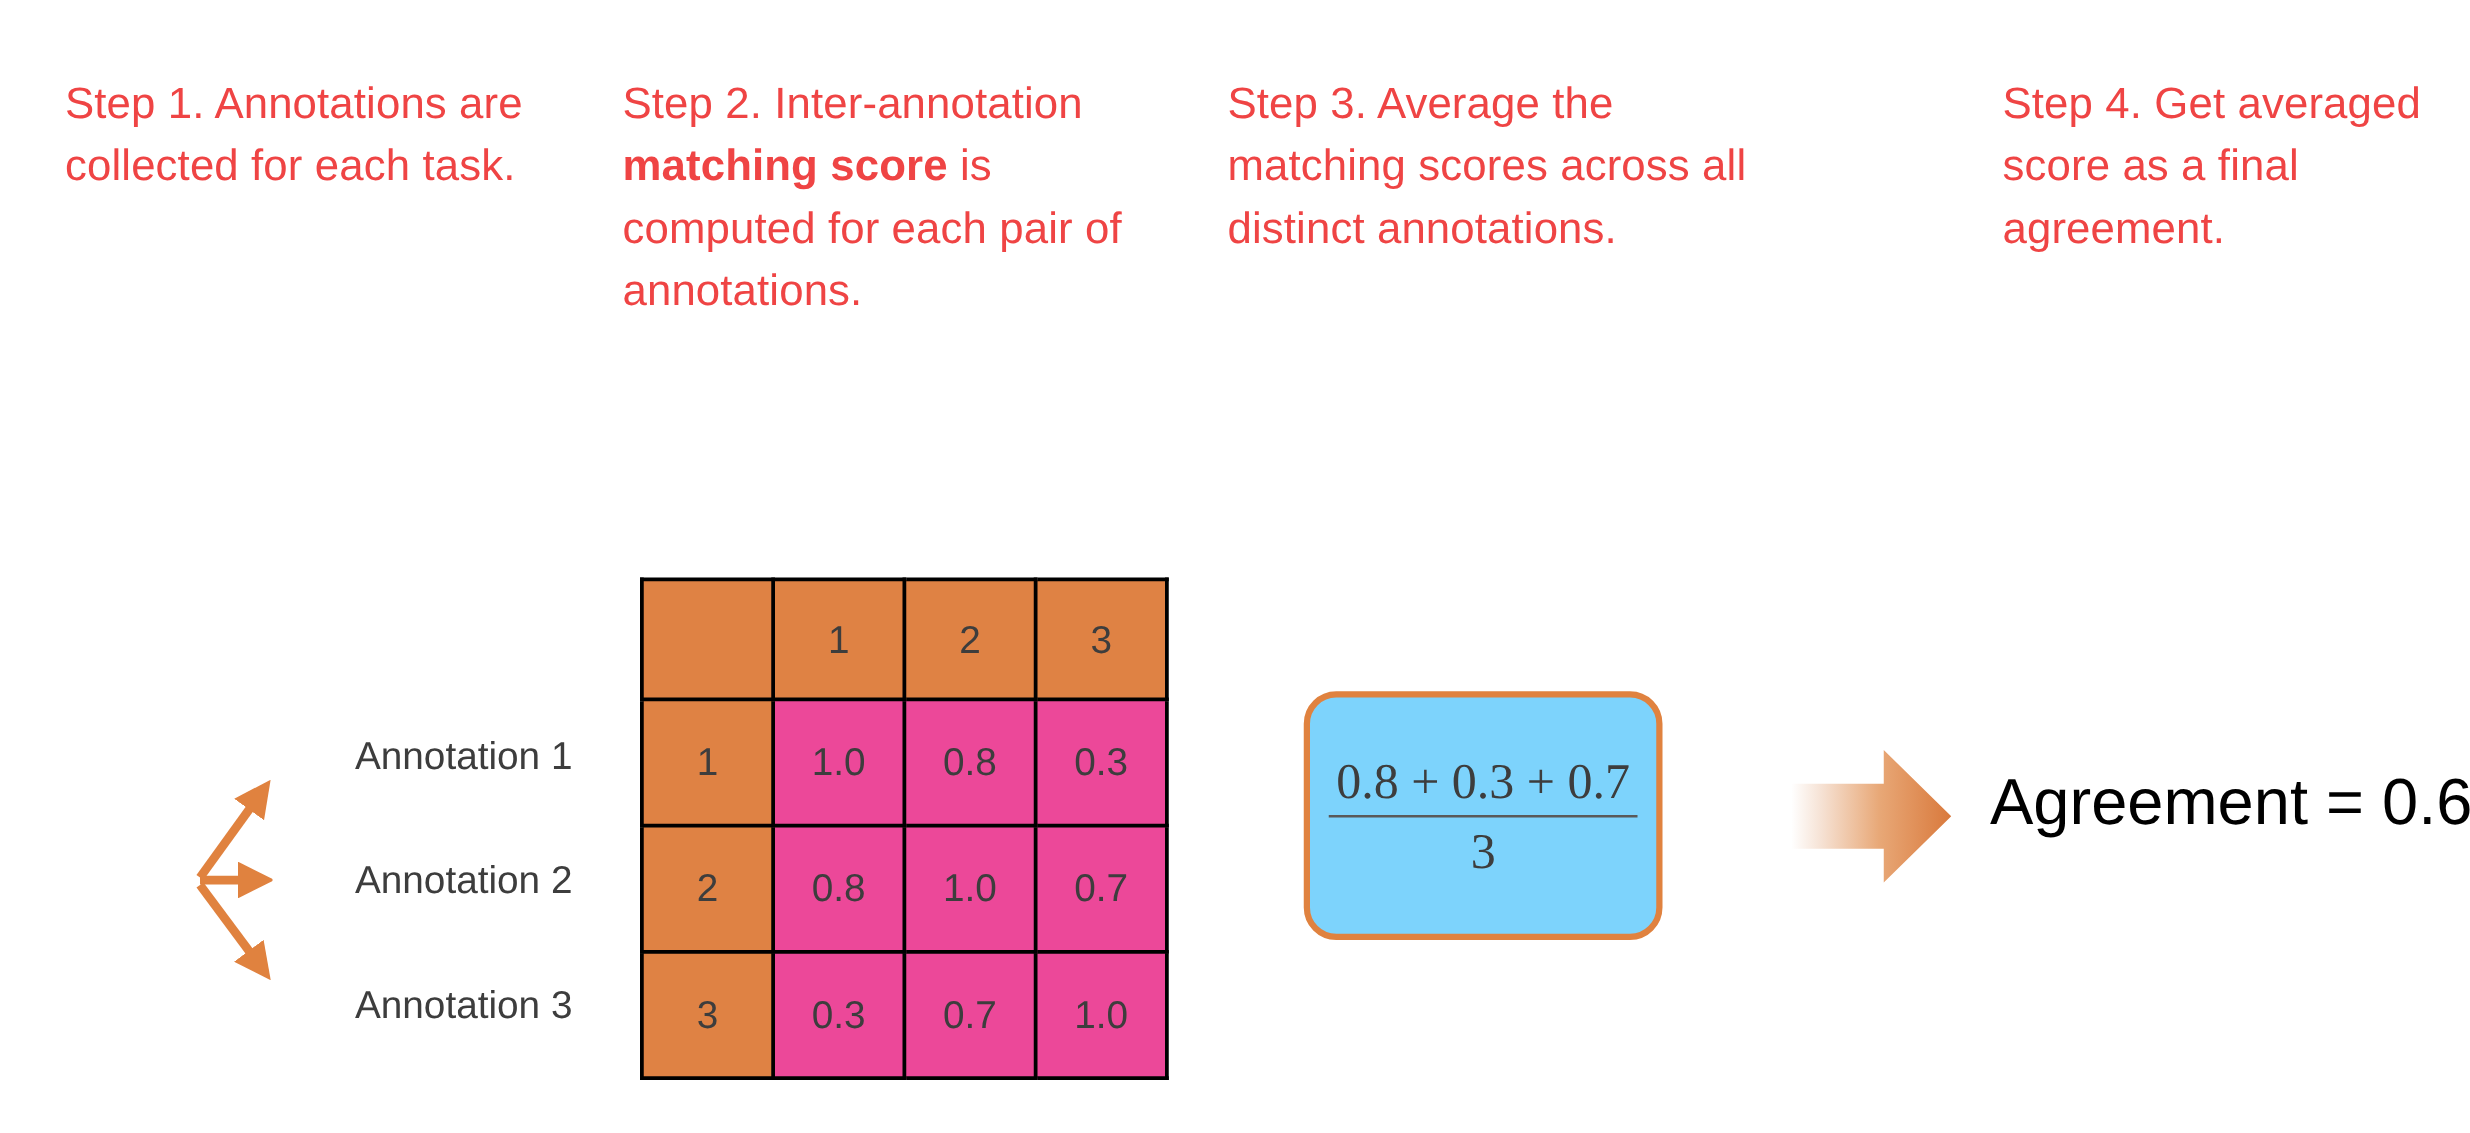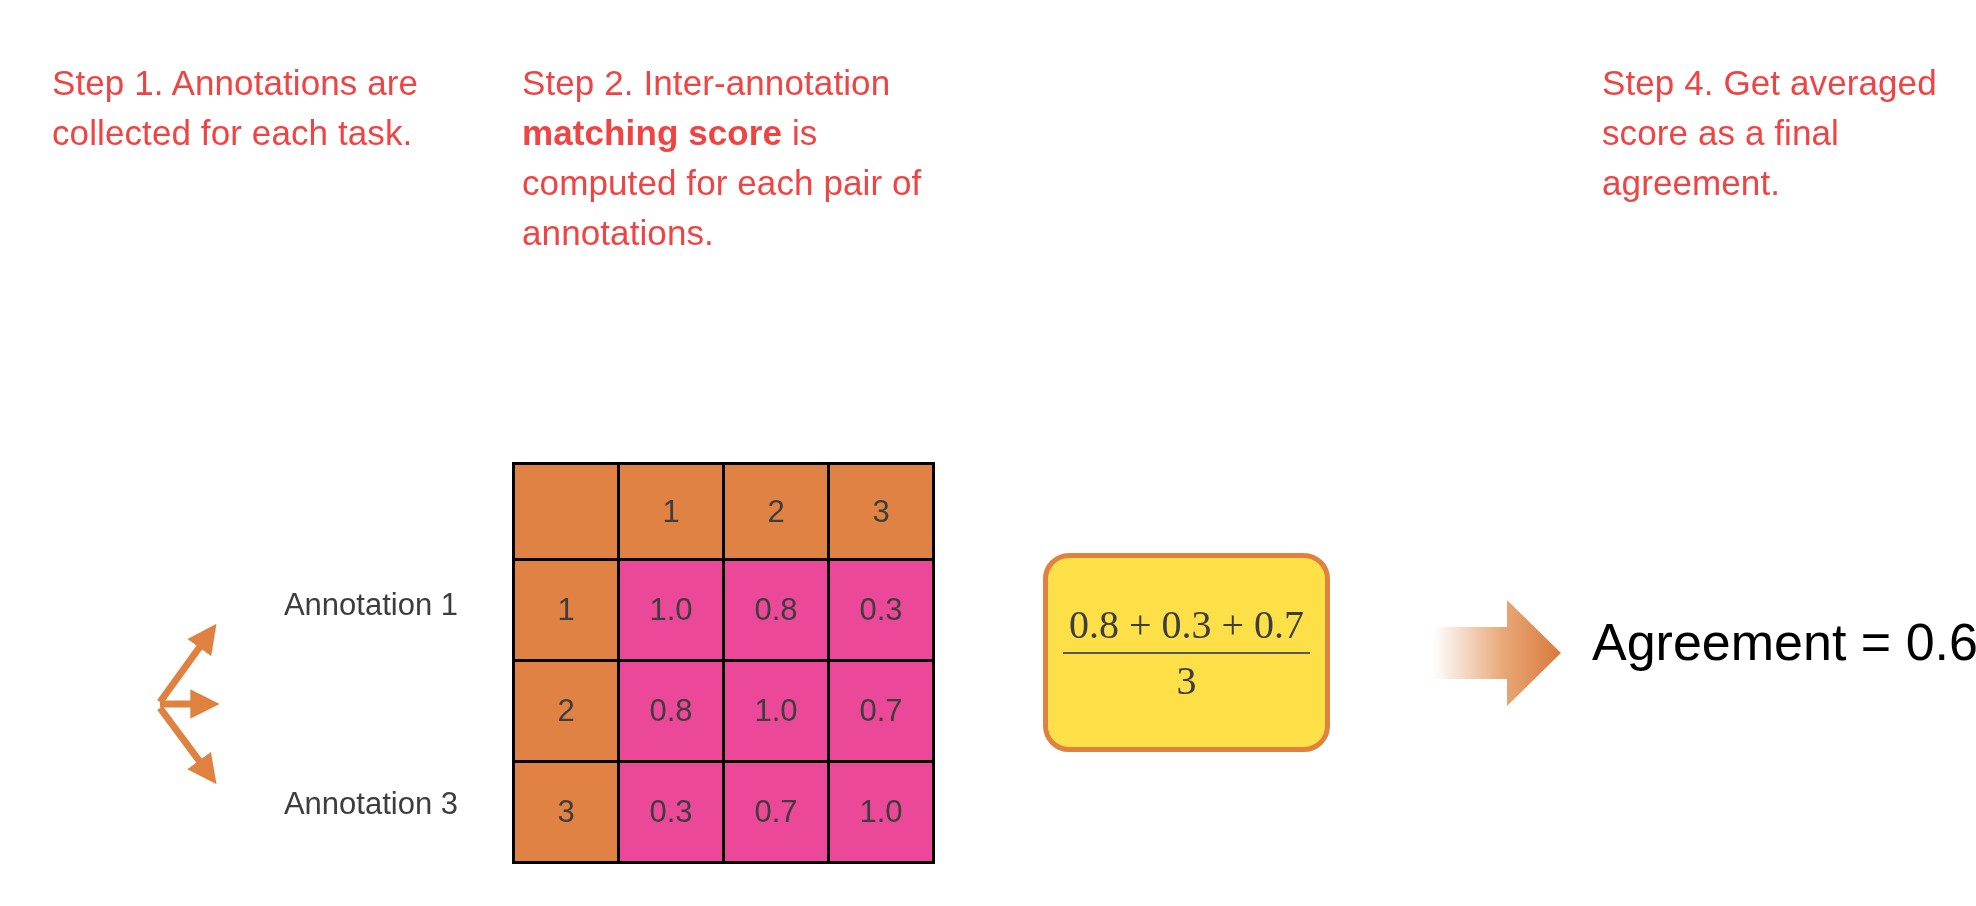--- a/index.html
+++ b/index.html
@@ -28,21 +28,21 @@
     font-family: "Liberation Sans", sans-serif;
     font-size: 35px;
     line-height: 50px;
     color: #ef4444;
     white-space: pre-wrap;
     letter-spacing: 0.1px;
   }
   .step-text b { font-weight: bold; }
 
   #step1 { left: 52px;   top: 58px;  width: 380px; }
-  #step2 { left: 522px;  top: 58px;  width: 420px; }
+  #step2 { left: 498px;  top: 58px;  width: 420px; }
   #step3 { left: 982px;  top: 58px;  width: 430px; }
   #step4 { left: 1602px; top: 58px;  width: 360px; }
 
   
   .node-box {
     position: absolute;
     box-sizing: border-box;
     background: #ffffff;
     border: 4px solid #E08game;
     border-radius: 14px;
@@ -97,21 +97,21 @@
   #matrix tr.r-body td { height: 98px; }
 
   
   #formula-card {
     position: absolute;
     left: 1043px;
     top: 553px;
     width: 287px;
     height: 199px;
     box-sizing: border-box;
-    background: #fde047;
+    background: #7dd3fc;
     border: 5px solid #E0823F;
     border-radius: 26px;
     display: flex;
     align-items: center;
     justify-content: center;
   }
   .fraction {
     display: inline-flex;
     flex-direction: column;
     align-items: center;
@@ -154,20 +154,21 @@
 </style>
 </head>
 <body>
 
 <div class="stage">
 
   <div class="step-text" id="step1">Step 1. Annotations are collected for each task.</div>
 
   <div class="step-text" id="step2"><span>Step 2. Inter-annotation </span><b>matching score</b><span> is computed for each pair of annotations.</span></div>
 
+  <div class="step-text" id="step3">Step 3. Average the matching scores across all distinct annotations.</div>
 
   <div class="step-text" id="step4">Step 4. Get averaged score as a final agreement.</div>
 
   <svg id="flow-arrows" viewBox="0 0 500 330">
     <defs>
       <marker id="arrowhead" markerWidth="4.2" markerHeight="4.2" refX="3.1" refY="2.1" orient="auto">
         <path d="M0,0 L4.2,2.1 L0,4.2 Z" fill="#E0823F"></path>
       </marker>
     </defs>
 
@@ -176,20 +177,23 @@
     <line x1="160" y1="164" x2="212" y2="164" stroke="#E0823F" stroke-width="7" marker-end="url(#arrowhead)"></line>
 
     <line x1="160" y1="168" x2="212" y2="238" stroke="#E0823F" stroke-width="7" marker-end="url(#arrowhead)"></line>
   </svg>
 
 
   <div class="node-box" id="annotation-box-1">
     <span>Annotation 1</span>
   </div>
 
+  <div class="node-box" id="annotation-box-2">
+    <span>Annotation 2</span>
+  </div>
 
   <div class="node-box" id="annotation-box-3">
     <span>Annotation 3</span>
   </div>
 
   <table id="matrix">
     <colgroup>
       <col class="c0">
         <col class="cx">
         <col class="cx">

